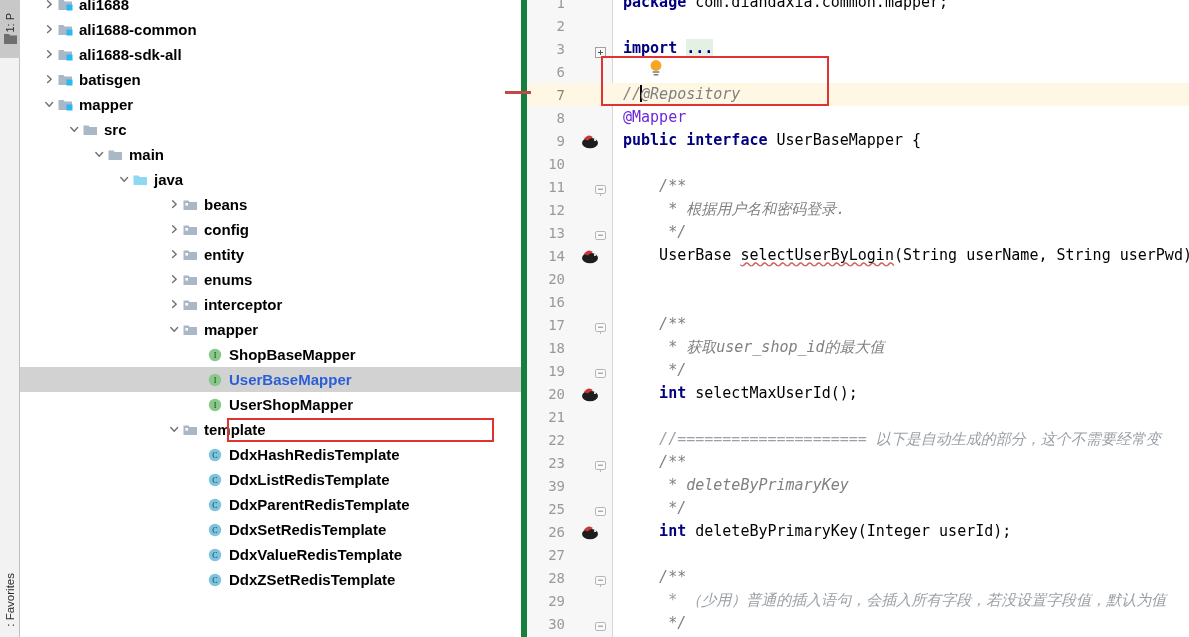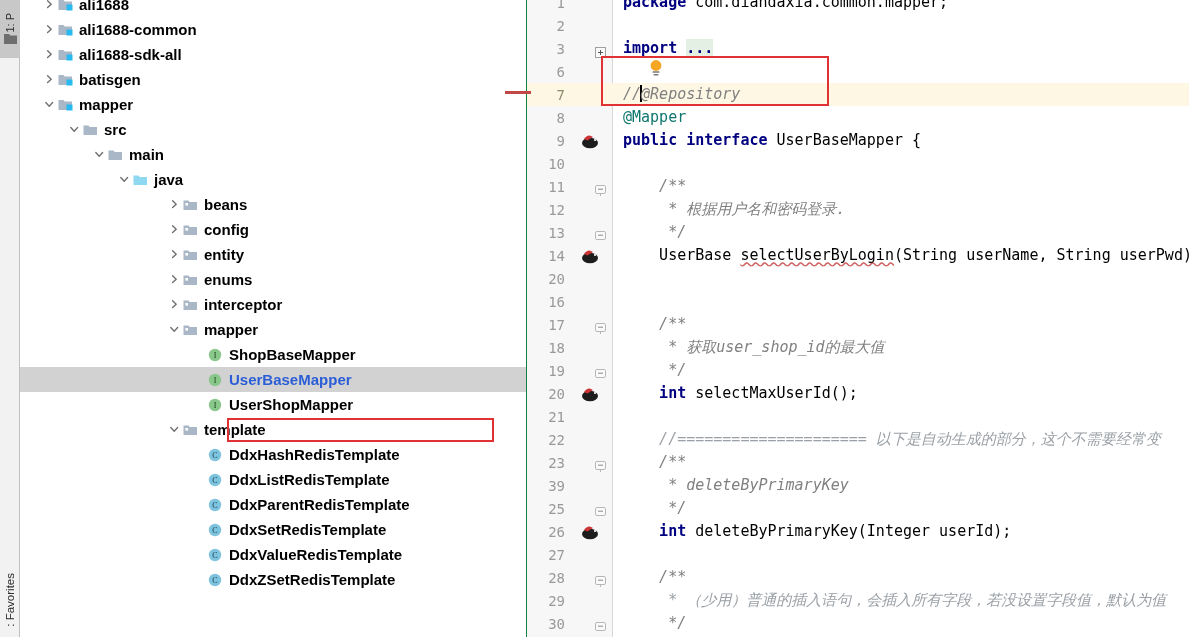--- a/index.html
+++ b/index.html
@@ -49,21 +49,21 @@
     bottom: -6px; height: 86px; background: transparent;
   }
   .stripe-tab.favorites .stripe-tab-label { font-size: 11.5px; color: #2b2b2b; }
 
   
   .tree-panel {
     position: relative;
     width: 507px; height: 637px;
     flex: 0 0 507px;
     background: #ffffff;
-    border-right: 1px solid #15803d;
+    border-right: 6px solid #15803d;
     overflow: hidden;
   }
   .tree-scroll { position: absolute; top: -8px; left: 0; right: 0; }
   .tree-row {
     position: relative;
     height: 25px;
     display: flex;
     align-items: center;
     white-space: nowrap;
     font-size: 15px;
@@ -161,21 +161,21 @@
   }
   .code-text {
     font-family: "DejaVu Sans Mono", monospace;
     font-size: 15px;
     line-height: 23px;
     padding-left: 10px;
     color: #000000;
     z-index: 1;
   }
   .kw   { color: #000080; font-weight: bold; }
-  .anno { color: #0f766e; }
+  .anno { color: #6d28d9; }
   .cmt  { color: #808080; font-style: italic; }
   .cmt2 { color: #9aa0a6; font-style: italic; }
   .pln  { color: #000000; }
   .fold-txt {
     background: #e3f0e3;
     color: #000080;
     font-weight: bold;
   }
   .squiggle {
     text-decoration: underline wavy #d06060;

